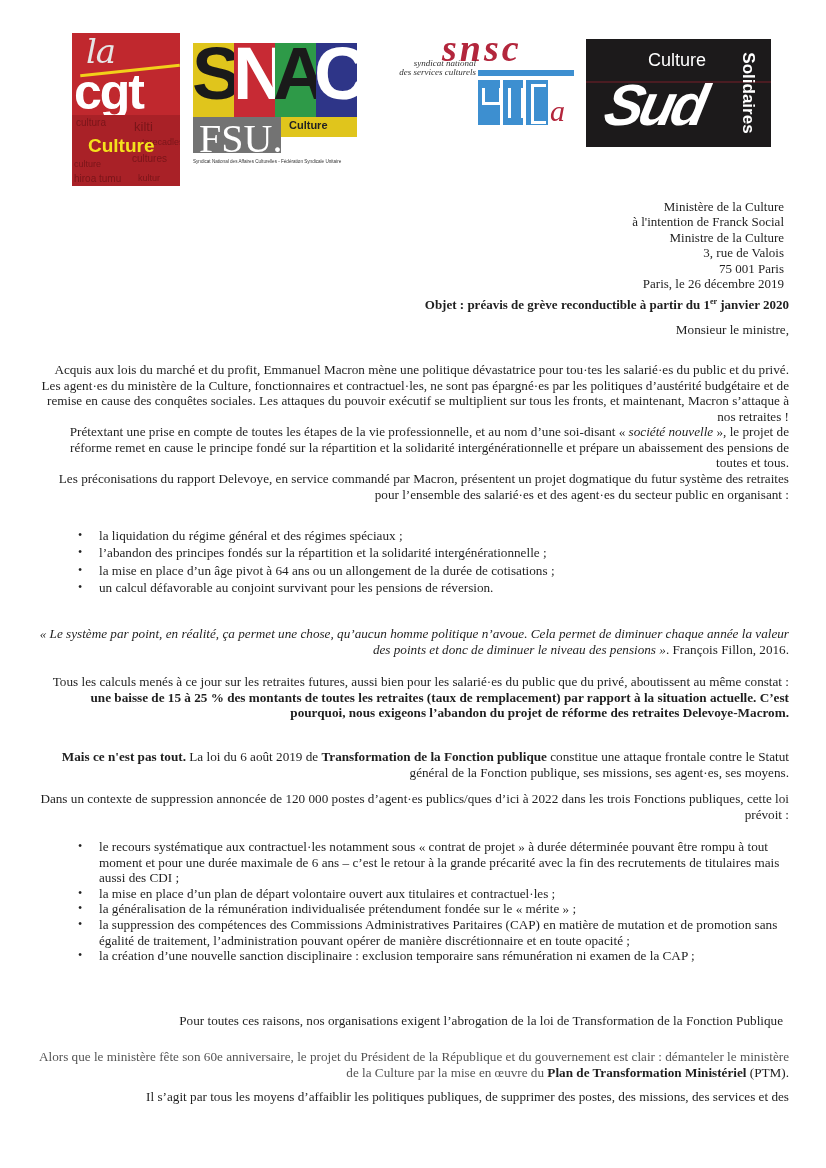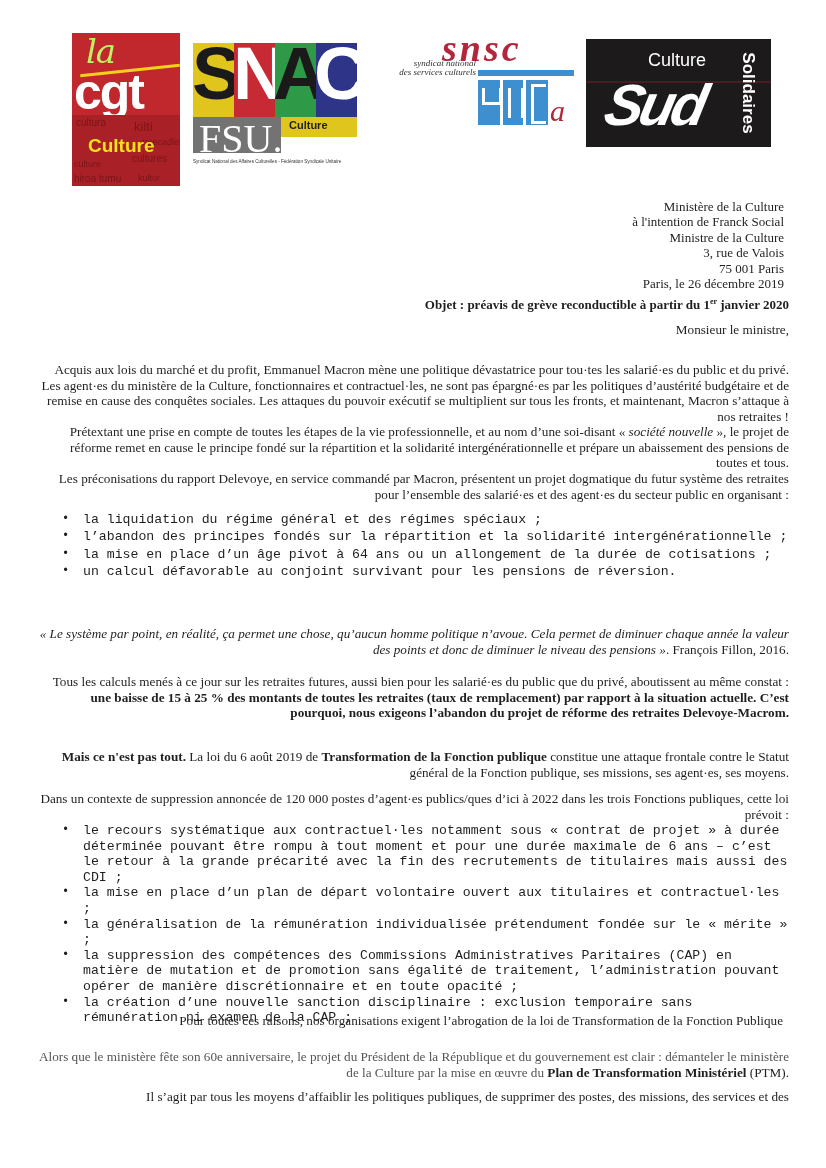--- a/index.html
+++ b/index.html
@@ -3,21 +3,21 @@
 <meta charset="utf-8">
 <style>
   html, body { margin:0; padding:0; background:#ffffff; }
   body { width:826px; height:1168px; position:relative; overflow:hidden;
          font-family:"Liberation Serif", "DejaVu Serif", serif; color:#1f1f1f; }
   .abs { position:absolute; }
 
   
   #logo-cgt { left:72px; top:33px; width:108px; height:153px; background:#c0282e; overflow:hidden; }
   #logo-cgt .la { position:absolute; left:14px; top:-2px; font-family:"DejaVu Serif", serif; font-style:italic;
-                  font-size:34px; color:#bef264; letter-spacing:-1px; }
+                  font-size:34px; color:#e5e5e5; letter-spacing:-1px; }
   #logo-cgt .swoosh { position:absolute; left:8px; top:36px; width:100px; height:3px; background:#f2d11a; transform:rotate(-6deg); }
   #logo-cgt .cgt { position:absolute; left:2px; top:34px; font-family:"Liberation Sans", sans-serif; font-weight:bold;
                    font-size:50px; color:#ffffff; letter-spacing:-2px; line-height:1; }
   #logo-cgt .words { position:absolute; left:0; top:82px; width:108px; height:71px; background:#a92127; }
   #logo-cgt .words span { position:absolute; font-family:"Liberation Sans", sans-serif; color:#7a1519; font-size:10px; }
   #logo-cgt .culture { position:absolute; left:16px; top:102px; font-family:"Liberation Sans", sans-serif; font-weight:bold;
                        font-size:19px; color:#f4e21c; }
 
   #logo-snac { left:193px; top:43px; width:164px; height:112px; }
   .snac-cell { position:absolute; top:0; height:74px; }
@@ -46,21 +46,21 @@
                   font-family:"Liberation Sans", sans-serif; font-weight:bold; font-size:17px; color:#fff; }
   #sud-line { position:absolute; left:0; top:42px; width:185px; height:2px; background:#4a1c22; }
 
   
   #address { right:42px; top:199px; text-align:right; font-size:13px; line-height:15.4px; }
 
   
   .p { position:absolute; left:39px; width:750px; font-size:13.2px; line-height:15.6px;text-align:right; }
   .b { font-weight:bold; }
   .i { font-style:italic; }
-  .bullets { position:absolute; left:62px; width:730px; margin:0; padding:0; list-style:none; font-size:13.2px; line-height:15.6px;font-family:Liberation Mono, monospace; }
+  .bullets { position:absolute; left:62px; width:730px; margin:16px; padding:0; list-style:none; font-size:13.2px; line-height:15.6px; }
   .bullets li { position:relative; padding-left:21px; }
   .bullets li::before { content:"\2022"; position:absolute; left:0; top:0; font-size:12px; }
   .gray { color:#555; }
 </style>
 </head>
 <body>
 
 <div id="logo-cgt" class="abs">
   <div class="swoosh"></div>
   <span class="la">la</span>

